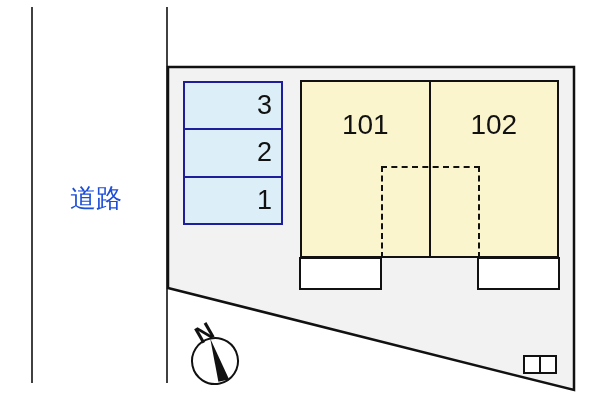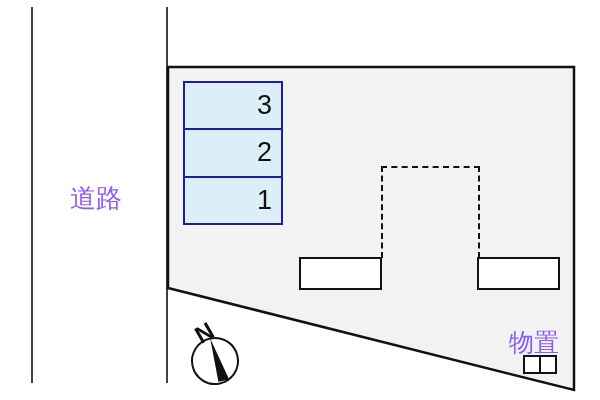--- a/index.html
+++ b/index.html
@@ -7,21 +7,21 @@
   body {
     font-family:"Liberation Sans","DejaVu Sans",sans-serif;
     color:#111111;
   }
   .canvas {
     position:relative; width:600px; height:400px;
     background:#ffffff; overflow:hidden;
   }
   svg.base { position:absolute; left:0; top:0; }
 
-  .lbl { position:absolute; white-space:nowrap; color:#8b5cf6; }
+  .lbl { position:absolute; white-space:nowrap; color:#1d4ed8; }
   .road-label    { left:70px;  top:181px; font-size:26px; }
   .parking-label { left:184px; top:234px; font-size:26px; }
   .shed-label    { left:509px; top:326px; font-size:25px; }
 
   .parking-box {
     position:absolute; left:183px; top:81px; width:100px; height:144px;
     background:#DCEFF9; border:2px solid #1E1E9C;
     display:flex; flex-direction:column;
   }
   .parking-space {
@@ -86,25 +86,32 @@
       <span>3</span>
     </div>
     <div class="parking-space">
       <span>2</span>
     </div>
     <div class="parking-space">
       <span>1</span>
     </div>
   </div>
 
+  <div class="building">
+    <div class="unit unit-left">
+      <span class="unit-label">101</span>
+    </div>
+    <div class="unit">
+      <span class="unit-label">102</span>
+    </div>
+  </div>
 
   <div class="dashed-outline"></div>
 
   <div class="porch porch-left"></div>
   <div class="porch porch-right"></div>
 
-  <div class="lbl shed-label">物置</div>
   <div class="shed-box">
     <div class="shed-cell"></div>
     <div class="shed-cell"></div>
   </div>
 
 </div>
 
 </body></html>

